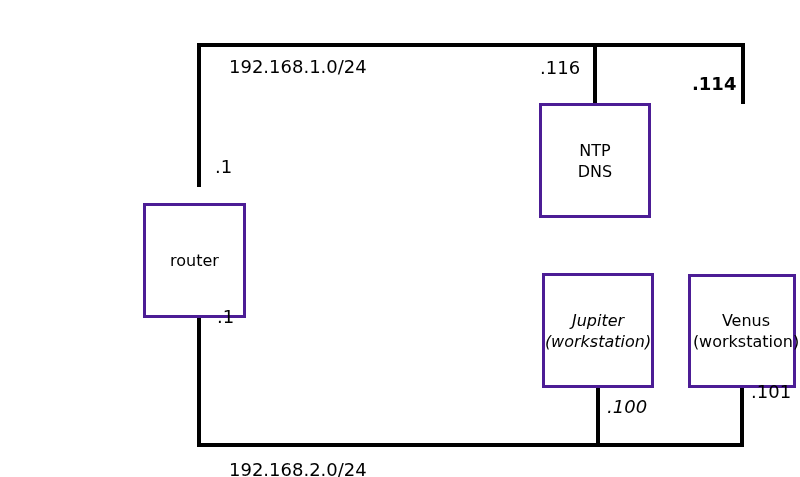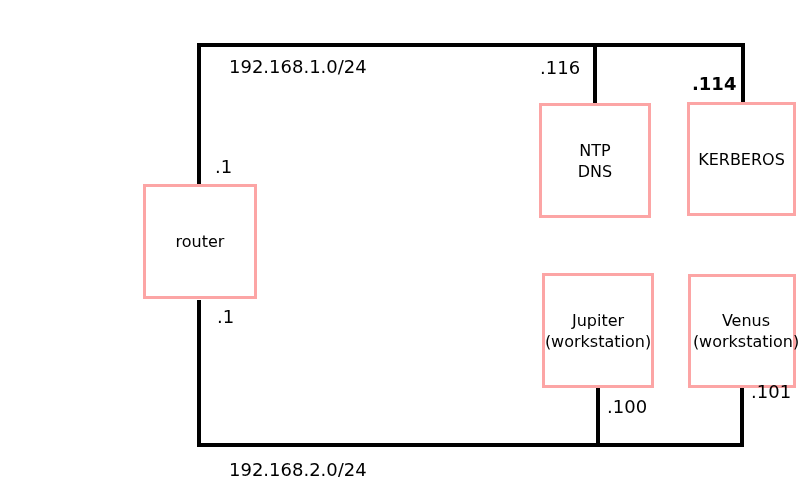--- a/index.html
+++ b/index.html
@@ -17,21 +17,21 @@
     overflow: hidden;
   }
   .net-line {
     position: absolute;
     background: #000000;
   }
   .node-box {
     position: absolute;
     box-sizing: border-box;
     background: #ffffff;
-    border: 3px solid #fca5a5;
+    border: 3px solid #4c1d95;
     display: flex;
     flex-direction: column;
     align-items: center;
     justify-content: center;
     text-align: center;
     font-size: 16px;
     line-height: 21px;
     z-index: 2;
   }
   .diagram-label {
@@ -46,34 +46,34 @@
   #lan1-bus        { left: 197px; top: 43px;  width: 548px; height: 4px; }
   #router-lan1-link{ left: 197px; top: 45px;  width: 4px;   height: 142px; }
   #ntpdns-drop     { left: 593px; top: 45px;  width: 4px;   height: 60px; }
   #kerberos-drop   { left: 741px; top: 45px;  width: 4px;   height: 59px; }
   #router-lan2-link{ left: 197px; top: 300px; width: 4px;   height: 145px; }
   #lan2-bus        { left: 197px; top: 443px; width: 547px; height: 4px; }
   #jupiter-drop    { left: 596px; top: 386px; width: 4px;   height: 59px; }
   #venus-drop      { left: 740px; top: 387px; width: 4px;   height: 58px; }
 
   
-  #router-node   { left: 143px; top: 184px; width: 114px; height: 115px; justify-content: center; }
+  #router-node   { left: 143px; top: 203px; width: 103px; height: 115px; justify-content: center; }
   #ntpdns-node   { left: 539px; top: 103px; width: 112px; height: 115px; }
   #kerberos-node { left: 687px; top: 102px; width: 109px; height: 114px; }
-  #jupiter-node  { left: 542px; top: 273px; width: 112px; height: 115px; }
+  #jupiter-node  { left: 542px; top: 273px; width: 112px; height: 115px; font-style: italic; }
   #venus-node    { left: 688px; top: 274px; width: 108px; height: 114px; padding-left: 8px; }
 
   
   #lan1-cidr-label       { left: 229px; top: 57px; }
   #lan2-cidr-label       { left: 229px; top: 460px; }
   #router-lan1-ip-label  { left: 215px; top: 157px; }
   #router-lan2-ip-label  { left: 217px; top: 307px; }
   #ntpdns-ip-label       { left: 540px; top: 58px; }
   #kerberos-ip-label     { left: 692px; top: 74px; font-weight: bold; }
-  #jupiter-ip-label      { left: 607px; top: 397px; }
+  #jupiter-ip-label      { left: 607px; top: 397px; font-style: italic; }
   #venus-ip-label        { left: 751px; top: 382px; }
 </style>
 </head>
 <body>
 
 <div id="canvas">
 
   <div class="net-line" id="lan1-bus"></div>
   <div class="net-line" id="router-lan1-link"></div>
   <div class="net-line" id="ntpdns-drop"></div>
@@ -85,23 +85,20 @@
 
   <div class="node-box" id="router-node">
     <span>router</span>
   </div>
 
   <div class="node-box" id="ntpdns-node">
     <span>NTP</span>
     <span>DNS</span>
   </div>
 
-  <div class="node-box" id="kerberos-node">
-    <span>KERBEROS</span>
-  </div>
 
   <div class="node-box" id="jupiter-node">
     <span>Jupiter</span>
     <span>(workstation)</span>
   </div>
 
   <div class="node-box" id="venus-node">
     <span>Venus</span>
     <span>(workstation)</span>
   </div>

